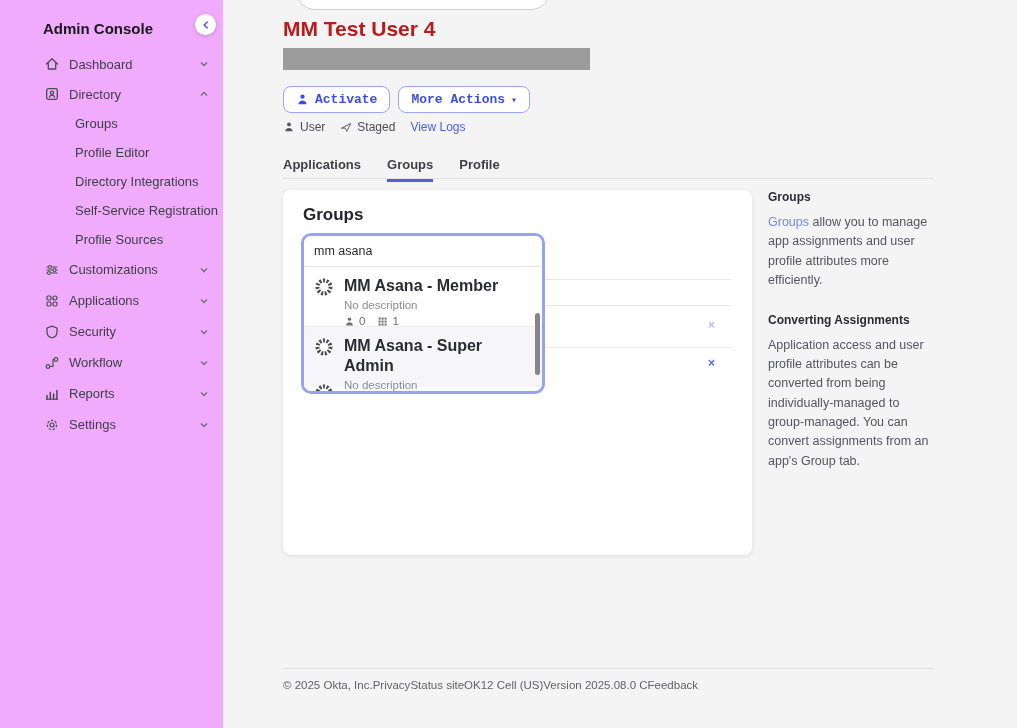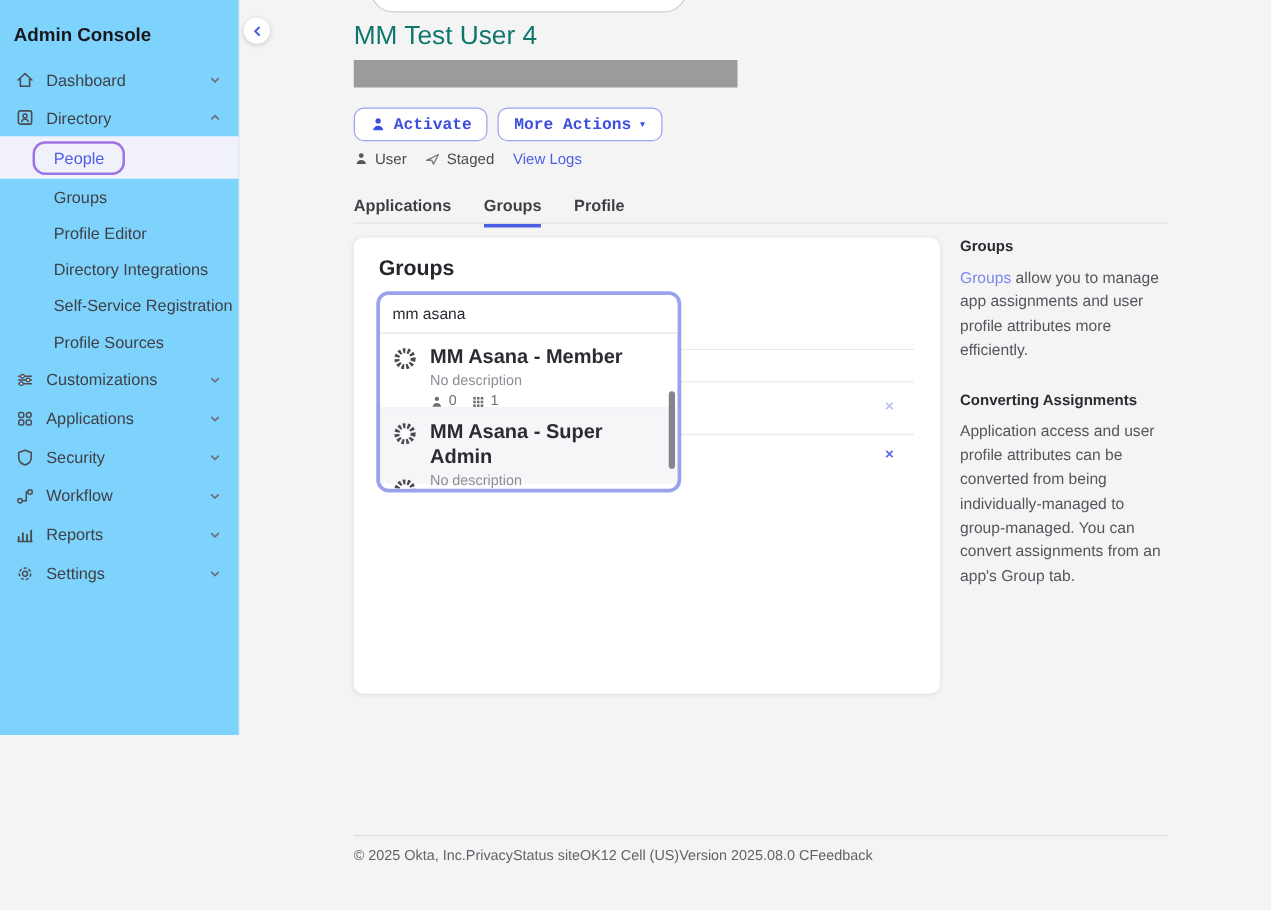--- a/index.html
+++ b/index.html
@@ -4,36 +4,36 @@
 <style>
   html,body{margin:0;padding:0;}
   body{
     width:1017px;height:728px;position:relative;overflow:hidden;
     background:#f4f4f5;
     font-family:"Liberation Sans", sans-serif;
     color:#2b2b33;
     -webkit-font-smoothing:antialiased;
   }
   
-  .sidebar{position:absolute;left:0;top:0;width:191px;height:588px;background:#7dd3fc;border-right:1px solid #ededef;}
+  .sidebar{position:absolute;left:0;top:0;width:191px;height:728px;background:#f0abfc;border-right:1px solid #ededef;padding-left:32px;}
   .sb-title{font-size:15px;font-weight:bold;color:#17171c;padding:20px 12px 6px 11px;}
   .nav{padding-top:6px;}
   .nav-row{display:flex;align-items:center;height:30px;padding:0 14px 0 12px;cursor:pointer;}
   .nav-row .ico{width:16px;height:16px;margin-right:9px;flex:0 0 16px;display:flex;align-items:center;justify-content:center;}
   .nav-row .lbl{flex:1;font-size:13px;color:#3f3f46;}
   .nav-row .chev{flex:0 0 10px;display:flex;}
   .nav-sub{display:flex;align-items:center;height:29px;padding-left:43px;cursor:pointer;font-size:13px;color:#3f3f46;}
   .nav-sub.active{height:34px;background:#f1f1fb;padding-left:43px;}
   .active-ring{border:2px solid #9d75e6;border-radius:10px;padding:4px 15px;margin-left:-17px;color:#4c5fe2;font-weight:500;}
   .collapse-btn{position:absolute;left:195px;top:14px;width:21px;height:21px;border-radius:50%;background:#fff;
     box-shadow:0 1px 4px rgba(0,0,0,.18);display:flex;align-items:center;justify-content:center;cursor:pointer;z-index:5;}
   
   .search-remnant{position:absolute;left:296px;top:-30px;width:252px;height:38px;border-radius:19px;background:#fff;border:1px solid #cfcfd4;}
   
-  .page-title{position:absolute;left:283px;top:17px;font-size:21px;font-weight:normal;color:#0f766e;}
+  .page-title{position:absolute;left:283px;top:17px;font-size:21px;font-weight:bold;color:#b91c1c;}
   .redacted-bar{position:absolute;left:283px;top:48px;width:307px;height:22px;background:#9b9b9b;}
   .actions{position:absolute;left:283px;top:86px;display:flex;gap:8px;}
   .btn{display:flex;align-items:center;gap:6px;height:27px;padding:0 12px;background:#fff;border:1px solid #9ba6f2;
     border-radius:8px;color:#3c4ee0;font-size:13px;font-weight:bold;cursor:pointer;font-family:Liberation Mono, monospace;}
   .meta-row{position:absolute;left:283px;top:120px;display:flex;align-items:center;gap:15px;font-size:12px;color:#4b4b52;}
   .meta-item{display:flex;align-items:center;gap:5px;}
   .link{color:#4c5fe2;cursor:pointer;}
   
   .tabs{position:absolute;left:283px;top:157px;display:flex;gap:26px;}
   .tab{font-size:13px;font-weight:bold;color:#3f3f46;padding-bottom:10px;cursor:pointer;}
@@ -99,23 +99,20 @@
           </svg>
       </span>
       <span class="lbl">Directory</span>
       <span class="chev">
           <svg width="10" height="10" viewBox="0 0 10 10">
             <polyline points="2,6.5 5,3.5 8,6.5" fill="none" stroke="#6e6e78" stroke-width="1.3"></polyline>
           </svg>
         </span>
     </div>
 
-    <div class="nav-sub active">
-      <span class="active-ring">People</span>
-    </div>
     <div class="nav-sub">
         <span>Groups</span>
       </div>
     <div class="nav-sub">
         <span>Profile Editor</span>
       </div>
     <div class="nav-sub">
         <span>Directory Integrations</span>
       </div>
     <div class="nav-sub">

